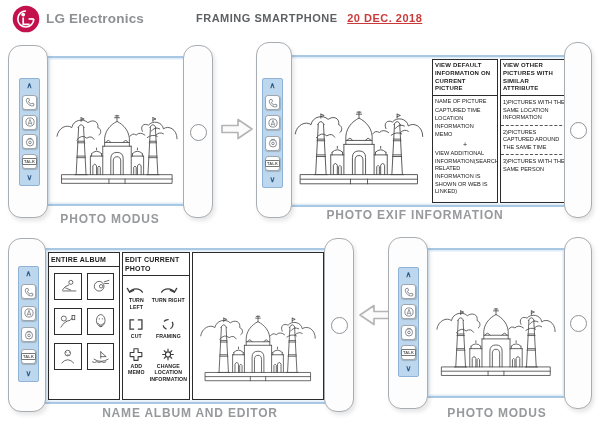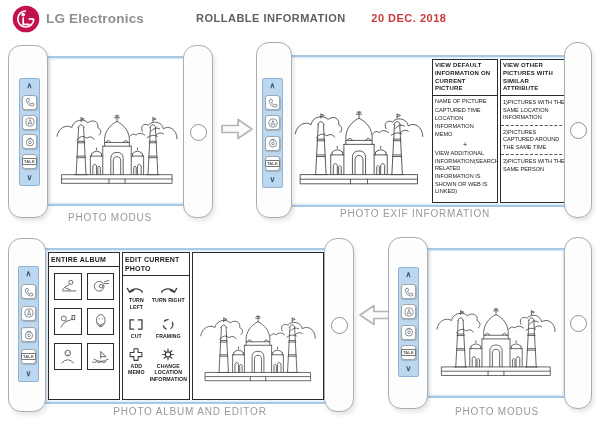--- a/index.html
+++ b/index.html
@@ -5,21 +5,21 @@
   html,body{margin:0;padding:0;background:#fff;}
   .canvas{position:relative;width:600px;height:426px;background:#fff;overflow:hidden;
           font-family:"Liberation Sans",sans-serif;}
 
   
   .logo{position:absolute;left:12px;top:5px;}
   .brand{position:absolute;left:46px;top:11px;font-size:13.5px;font-weight:bold;
          color:#8d9093;letter-spacing:.2px;text-align:right;}
   .doc-title{position:absolute;left:196px;top:12px;font-size:11px;font-weight:bold;
              letter-spacing:.5px;color:#5d6163;white-space:nowrap;}
-  .doc-title .date{color:#cb3a3a;margin-left:22px;}
+  .doc-title .date{color:#cb3a3a;margin-left:6px;text-decoration:underline;}
 
   
   .device{position:absolute;}
   .endcap{position:absolute;background:#fdfdfd;border:1.6px solid #a8adb2;border-radius:13px;
           box-shadow:2px 3px 4px rgba(0,0,0,.10);z-index:2;box-sizing:border-box;}
   .screen{position:absolute;background:#fff;border:2px solid #a9c8e3;
           box-shadow:inset 0 0 0 1.5px #e0edf8;z-index:1;box-sizing:border-box;}
   .btn-circle{position:absolute;width:17px;height:17px;border:1.6px solid #8e9398;
               border-radius:50%;background:#fff;box-sizing:border-box;}
   .sidebar{position:absolute;z-index:3;width:21px;background:#bdd8ee;border:1px solid #8fb3d6;
@@ -31,21 +31,21 @@
        box-shadow:.5px 1px 1px rgba(0,0,0,.18);box-sizing:border-box;}
   .isq svg{display:block;}
   .talk-txt{font-size:4px;font-weight:bold;color:#555;letter-spacing:.2px;
             border:.5px solid #777;border-radius:1px;padding:0 .5px;}
 
   .taj-wrap{display:flex;align-items:flex-end;justify-content:center;height:100%;
             box-sizing:border-box;padding:6px 4px 12px 4px;}
   .taj-wrap svg{width:100%;height:100%;}
 
   
-  .caption{position:absolute;font-size:10px;font-weight:normal;color:#97999c;
+  .caption{position:absolute;font-size:12px;font-weight:bold;color:#97999c;
            letter-spacing:.8px;text-align:center;}
 
   
   .flow-arrow{position:absolute;width:34px;height:26px;}
   .flow-arrow.left{transform:scaleX(-1);}
 
   
   .panel{border:1px solid #2b2b2b;background:#fff;box-sizing:border-box;overflow:hidden;
          color:#1a1a1a;}
   .p-title{font-size:6px;font-weight:bold;line-height:1.3;padding:2px 2px;
@@ -205,21 +205,21 @@
   </defs>
 </svg>
 
 <div class="canvas">
 
   <svg class="logo" width="28" height="28">
       <use href="#lg-logo"></use>
     </svg>
   <div class="brand">LG Electronics</div>
   <div class="doc-title">
-    <span>ROLLABLE INFORMATION</span>
+    <span>FRAMING SMARTPHONE</span>
     <span class="date">20 DEC. 2018</span>
   </div>
 
   <div class="device" style="left:8px;top:45px;width:205px;height:173px;">
     <div class="screen" style="left:38px;top:11px;width:142px;height:150px;">
       <div class="taj-wrap">
         <svg viewBox="0 0 210 150" preserveAspectRatio="xMidYMax meet">
             <use href="#taj"></use>
           </svg>
       </div>
@@ -419,21 +419,21 @@
           <svg width="12" height="12">
             <use href="#ic-camera"></use>
           </svg>
         </div>
       <div class="isq">
           <span class="talk-txt">TALK</span>
         </div>
       <div class="chev">∨</div>
     </div>
   </div>
-  <div class="caption" style="left:70px;top:406px;width:240px;">PHOTO ALBUM AND EDITOR</div>
+  <div class="caption" style="left:70px;top:406px;width:240px;">NAME ALBUM AND EDITOR</div>
 
   <svg class="flow-arrow left" style="left:358px;top:302px;">
       <use href="#blk-arrow"></use>
     </svg>
 
   <div class="device" style="left:388px;top:237px;width:204px;height:172px;">
     <div class="screen" style="left:38px;top:11px;width:140px;height:150px;">
       <div class="taj-wrap">
         <svg viewBox="0 0 210 150" preserveAspectRatio="xMidYMax meet">
             <use href="#taj"></use>

